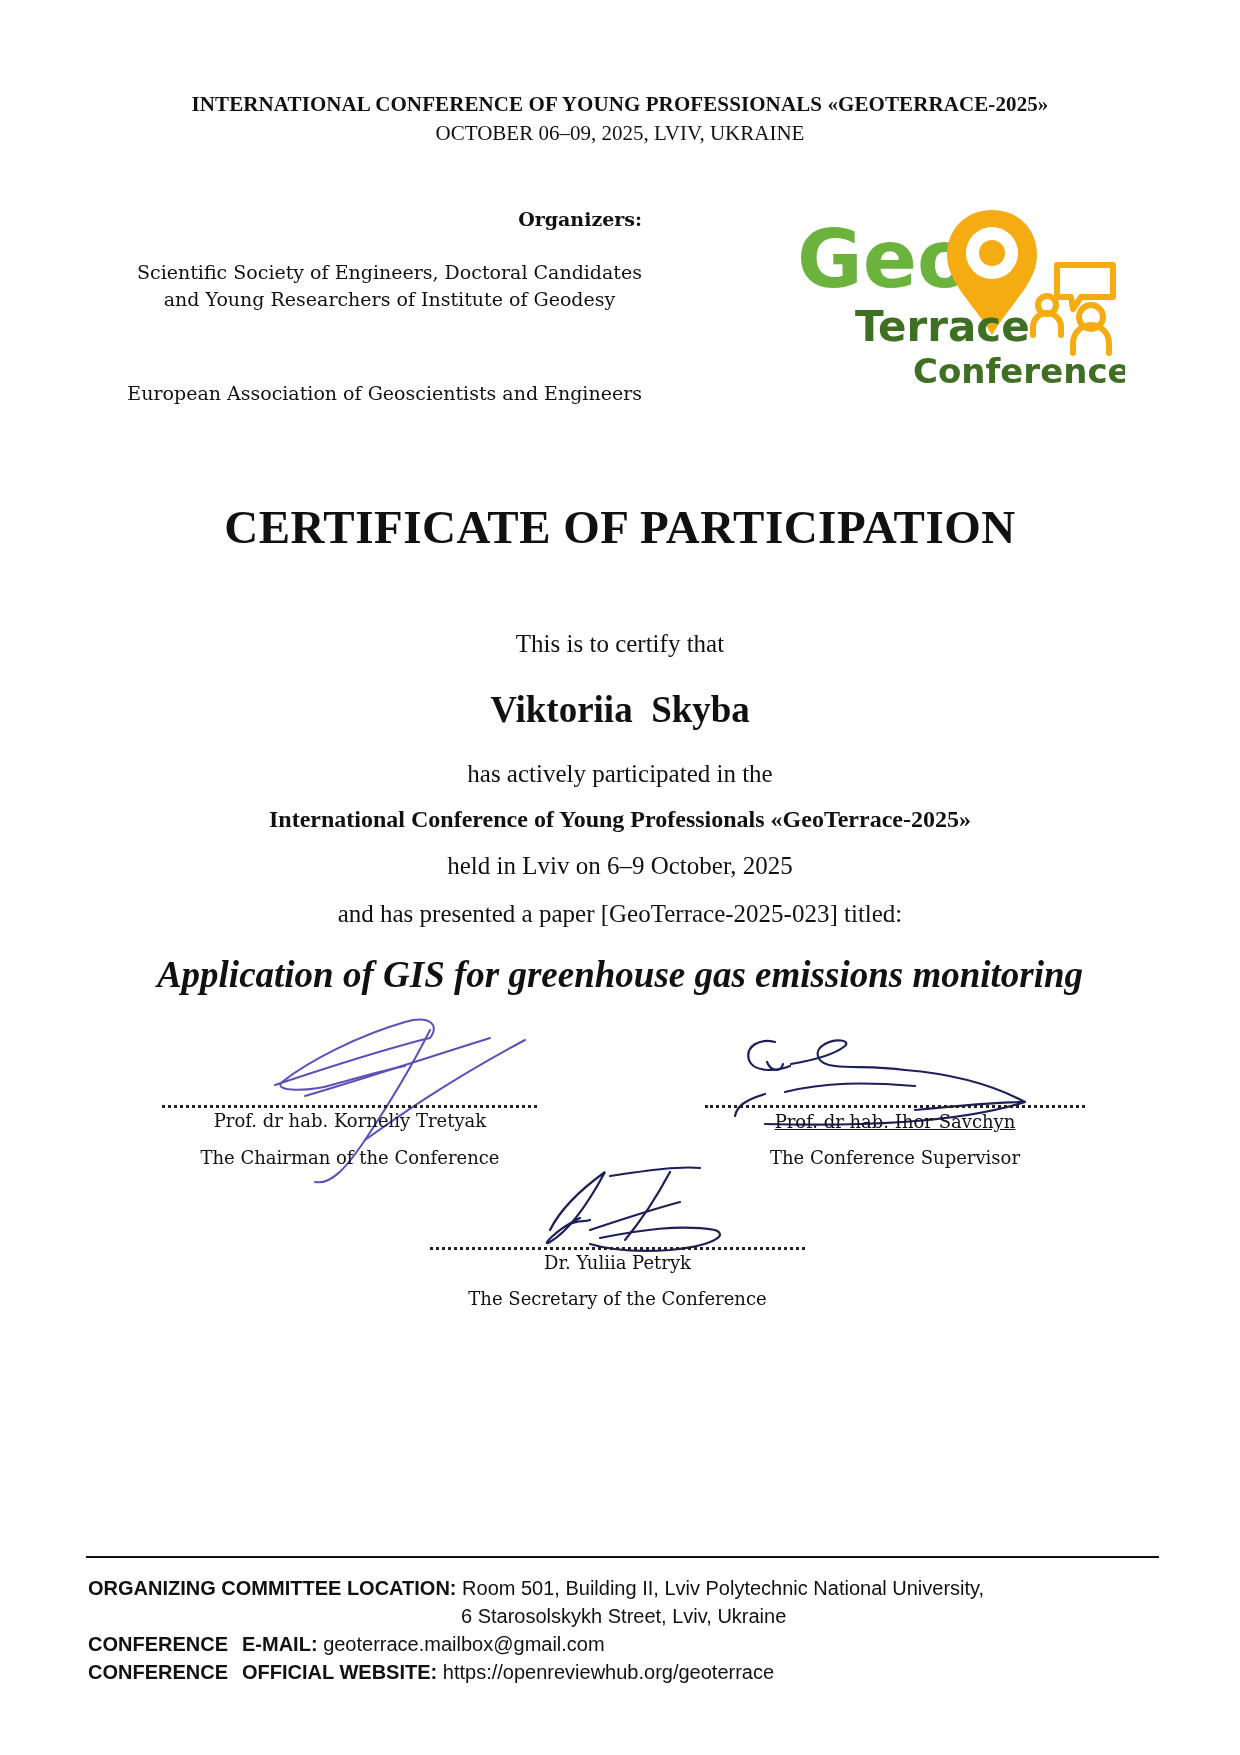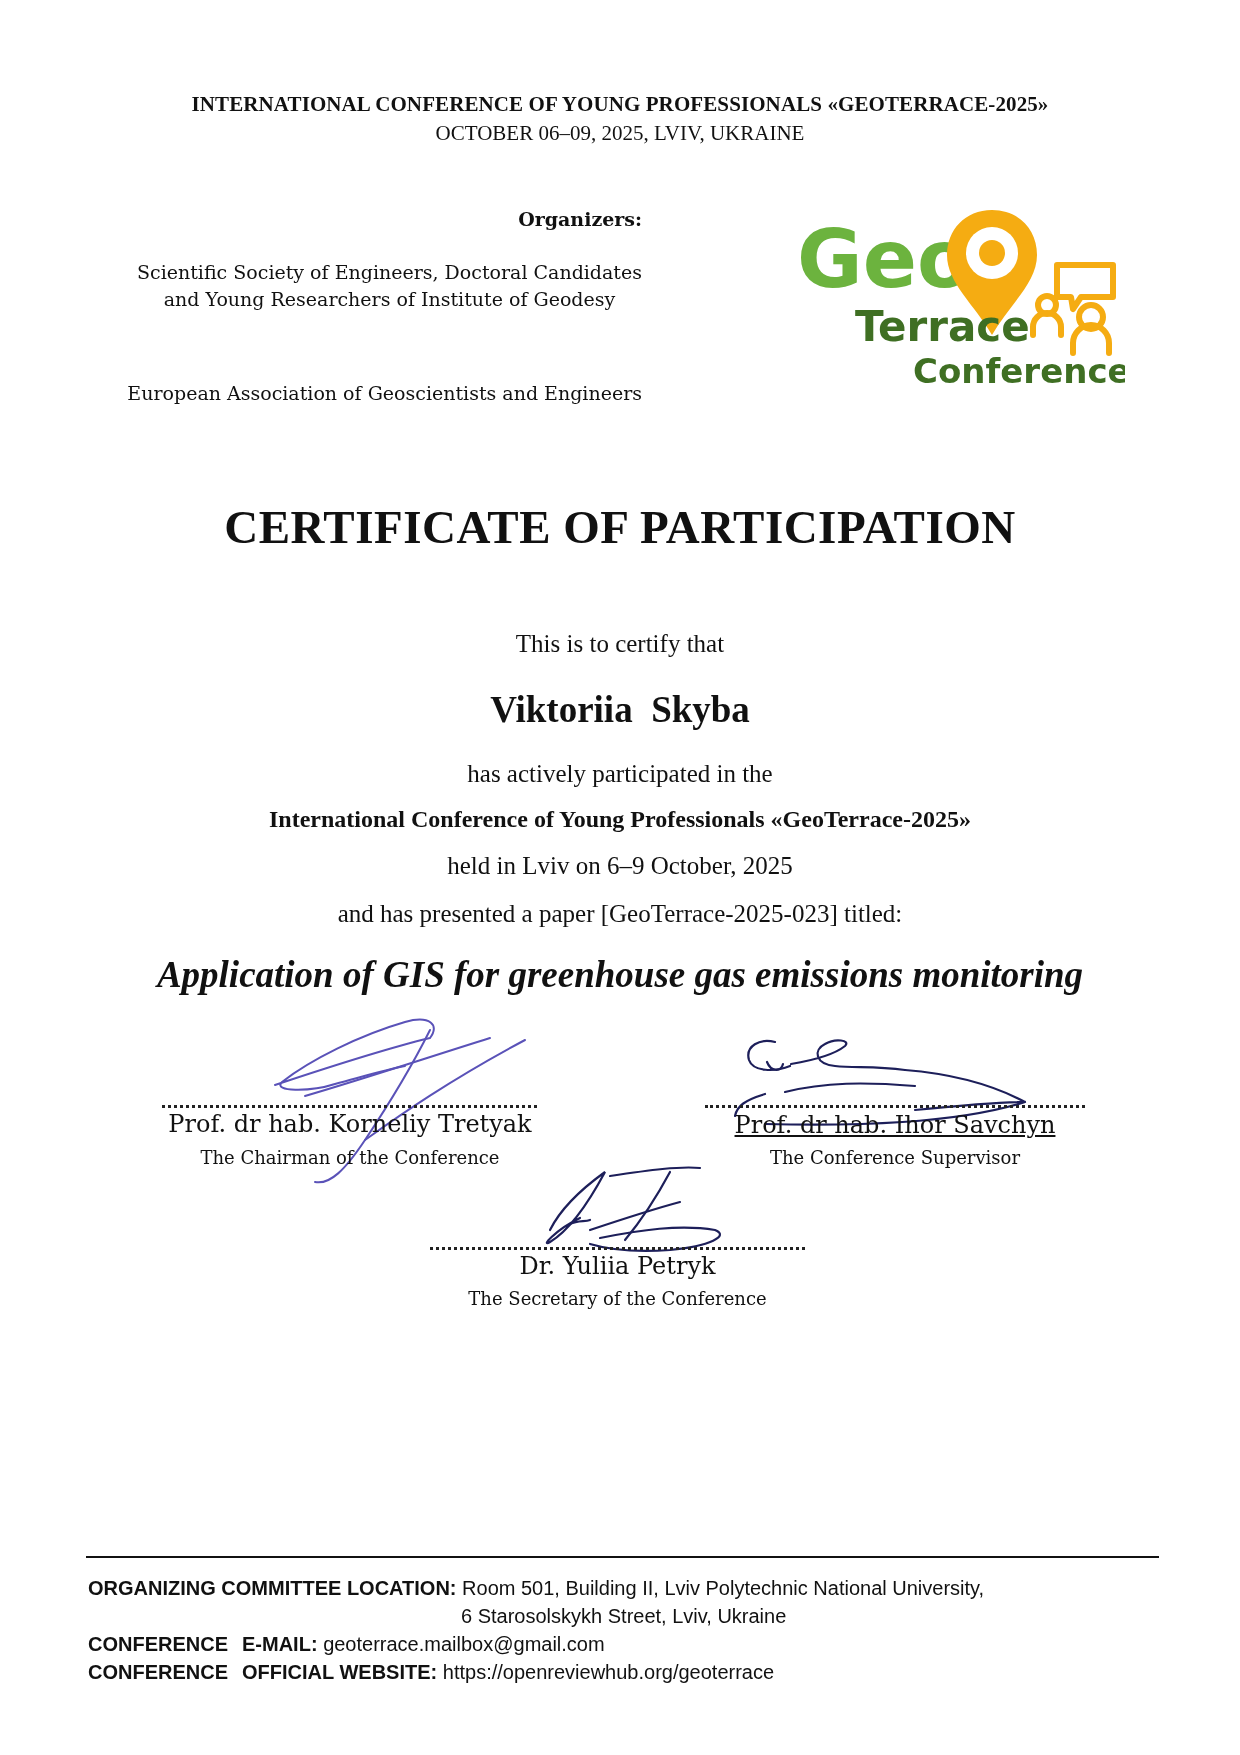--- a/index.html
+++ b/index.html
@@ -18,21 +18,21 @@
     .title { top: 500px; font-size: 47px; font-weight: bold; letter-spacing: 0.5px; }
     .line { font-size: 25px; }
     .certify { top: 630px; }
     .name { top: 688px; font-size: 37px; font-weight: bold; }
     .participated { top: 760px; }
     .conf-name { top: 806px; font-size: 24px; font-weight: bold; }
     .held { top: 852px; }
     .paper { top: 900px; }
     .paper-title { top: 953px; font-size: 37px; font-weight: bold; font-style: italic; }
     .sig-line { border-top: 3px dotted #222; height: 0; }
-    .sig-name { font-size: 24px; text-align: center; }
+    .sig-name { font-size: 18px; text-align: center; }
     .sig-role { font-size: 18px; text-align: center; }
     .sig svg { position: absolute; }
     .footer-rule { left: 86px; top: 1556px; width: 1073px; height: 2px; background: #111; }
     .footer { left: 88px; font-family: "Liberation Sans", "DejaVu Sans", sans-serif; font-size: 20px; }
     .footer b { font-weight: bold; }
     .f1 { top: 1577px; }
     .f2 { top: 1605px; left: 461px; }
     .f3 { top: 1633px; }
     .f4 { top: 1661px; }
     .gap { display: inline-block; width: 14px; }

